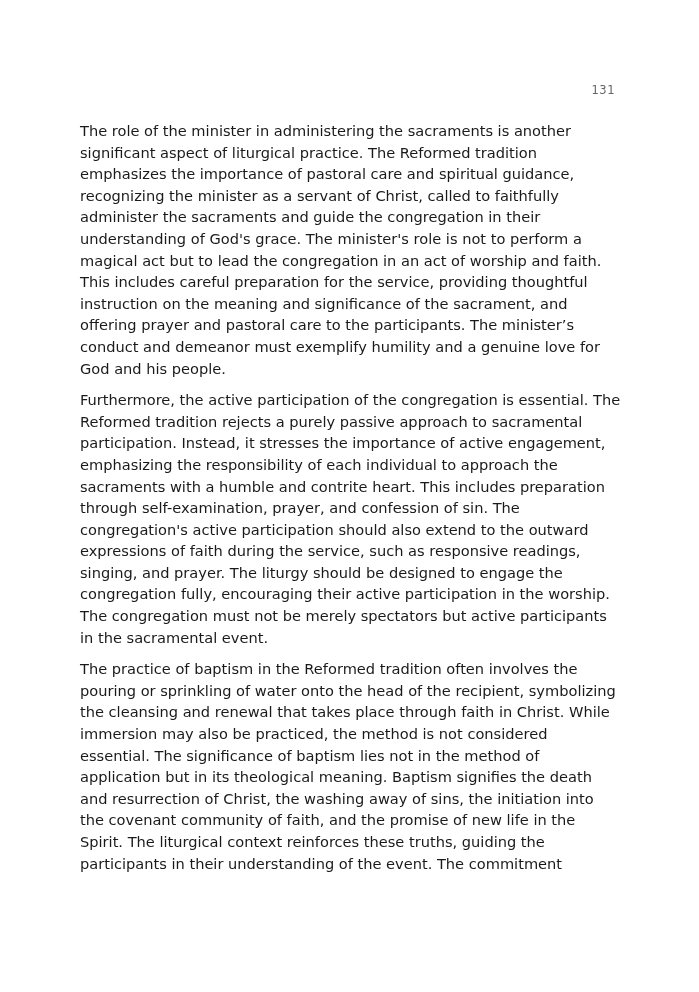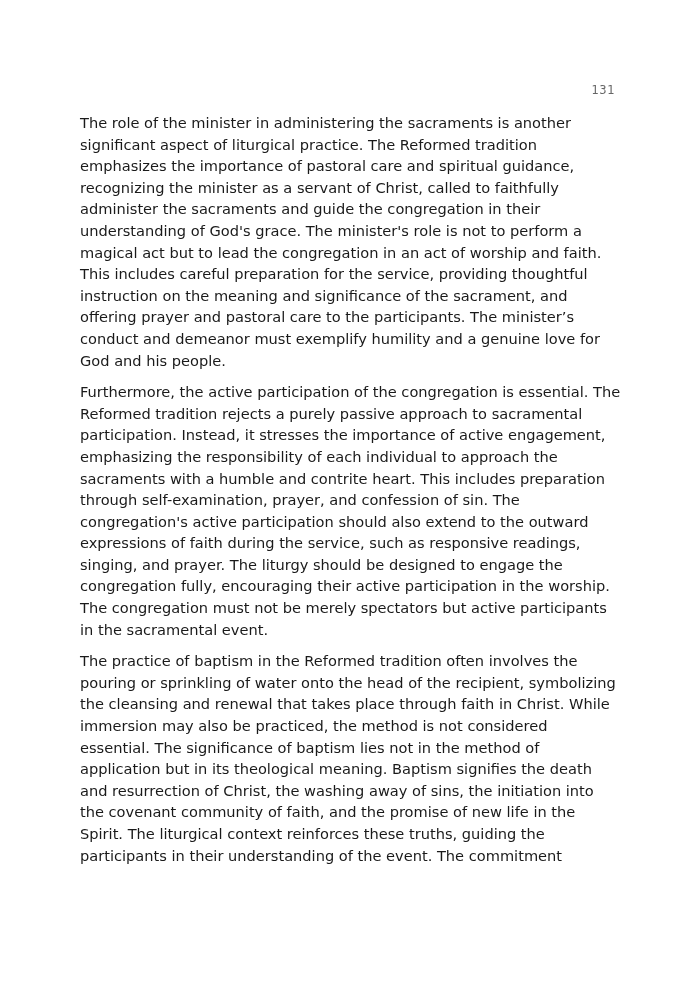--- a/index.html
+++ b/index.html
@@ -19,21 +19,21 @@
     position: absolute;
     top: 83px;
     right: 84px;
     font-size: 11.5px;
     color: #666666;
     letter-spacing: 0.5px;
   }
   .text-block {
     position: absolute;
     left: 80px;
-    top: 112px;
+    top: 120px;
     width: 541px;
     color: #1a1a1a;
     font-size: 14.6px;
     line-height: 21.6px;
     text-align: left;
   }
   .text-block p {
     margin: 0 0 10px 0;
   }
   .text-block p:last-child {

